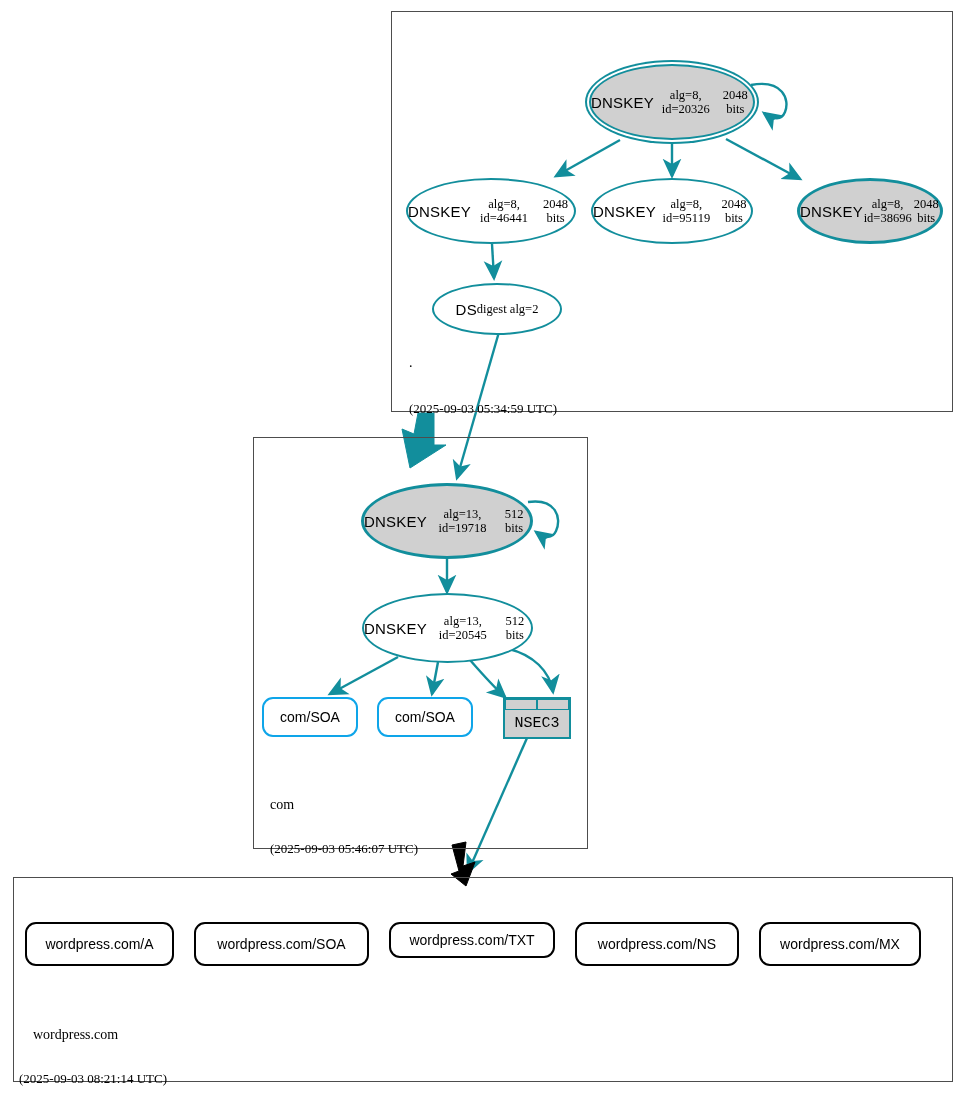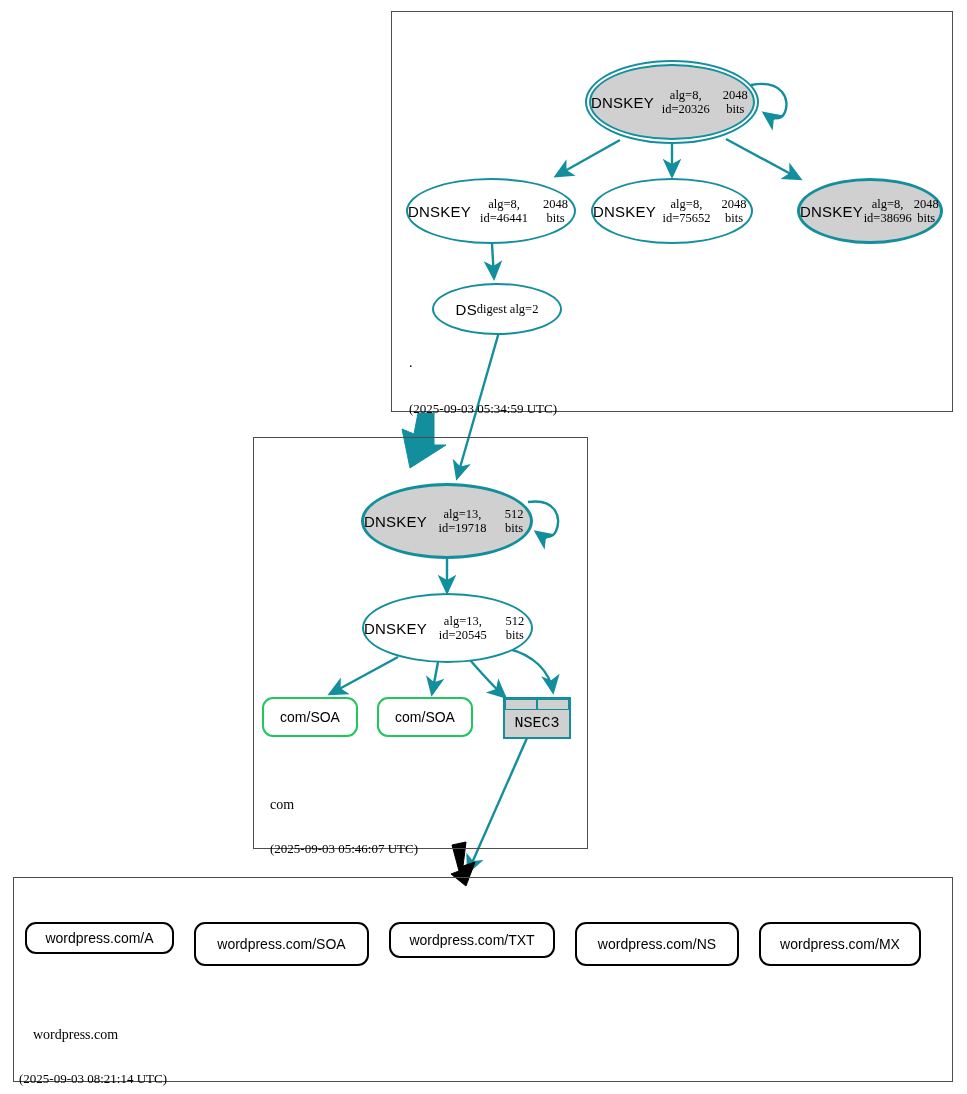--- a/index.html
+++ b/index.html
@@ -61,21 +61,21 @@
     font-size: 15px;
     line-height: 17px;
     letter-spacing: .2px;
   }
   .node .line2, .node .line3 {
     font-family: "Liberation Serif", serif;
     font-size: 12.5px;
     line-height: 14px;
   }
   .rrset {
-    border: 2px solid #22c55e;
+    border: 2px solid #0ea5e9;
     border-radius: 11px;
     background: #ffffff;
     font-size: 14px;
   }
   .rrset.insecure { border-color: #000000; }
 
   .nsec3 {
     position: absolute;
     box-sizing: border-box;
     border: 2px solid #128e9c;
@@ -193,21 +193,21 @@
 </div>
 
 <div class="node ellipse" style="left:406px; top:178px; width:170px; height:66px;">
   <div class="line1">DNSKEY</div>
   <div class="line2">alg=8, id=46441</div>
   <div class="line3">2048 bits</div>
 </div>
 
 <div class="node ellipse" style="left:591px; top:178px; width:162px; height:66px;">
   <div class="line1">DNSKEY</div>
-  <div class="line2">alg=8, id=75652</div>
+  <div class="line2">alg=8, id=95119</div>
   <div class="line3">2048 bits</div>
 </div>
 
 <div class="node ellipse secure-fill thick" style="left:797px; top:178px; width:146px; height:66px;">
   <div class="line1">DNSKEY</div>
   <div class="line2">alg=8, id=38696</div>
   <div class="line3">2048 bits</div>
 </div>
 
 <div class="node ellipse" style="left:432px; top:283px; width:130px; height:52px;">
@@ -236,21 +236,21 @@
 </div>
 
 <div class="nsec3" style="left:503px; top:697px; width:68px; height:42px;">
   <div class="hdr">
     <div class="cell"></div>
     <div class="cell"></div>
   </div>
   <div class="lbl">NSEC3</div>
 </div>
 
-<div class="node rrset insecure" style="left:25px; top:922px; width:149px; height:32px;">
+<div class="node rrset insecure" style="left:25px; top:922px; width:149px; height:44px;">
   <div>wordpress.com/A</div>
 </div>
 <div class="node rrset insecure" style="left:194px; top:922px; width:175px; height:44px;">
   <div>wordpress.com/SOA</div>
 </div>
 <div class="node rrset insecure" style="left:389px; top:922px; width:166px; height:36px;">
   <div>wordpress.com/TXT</div>
 </div>
 <div class="node rrset insecure" style="left:575px; top:922px; width:164px; height:44px;">
   <div>wordpress.com/NS</div>

